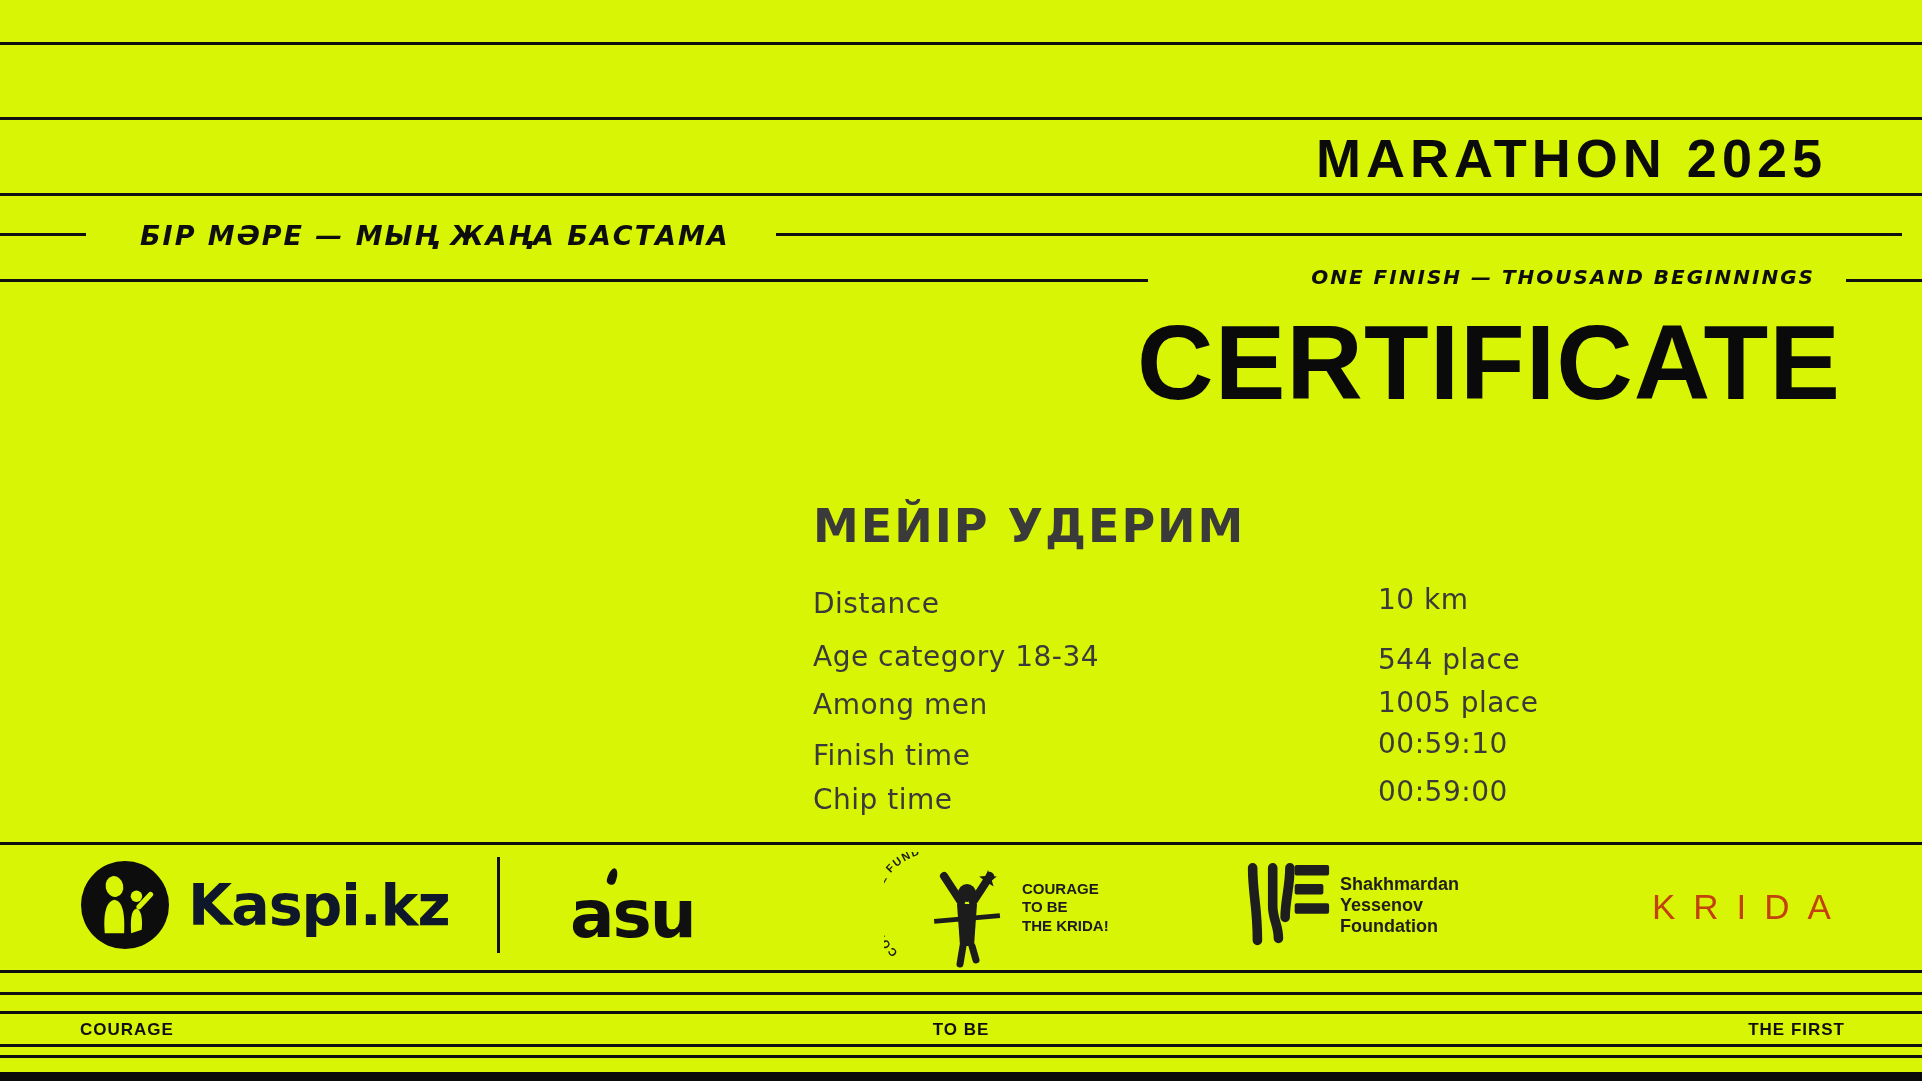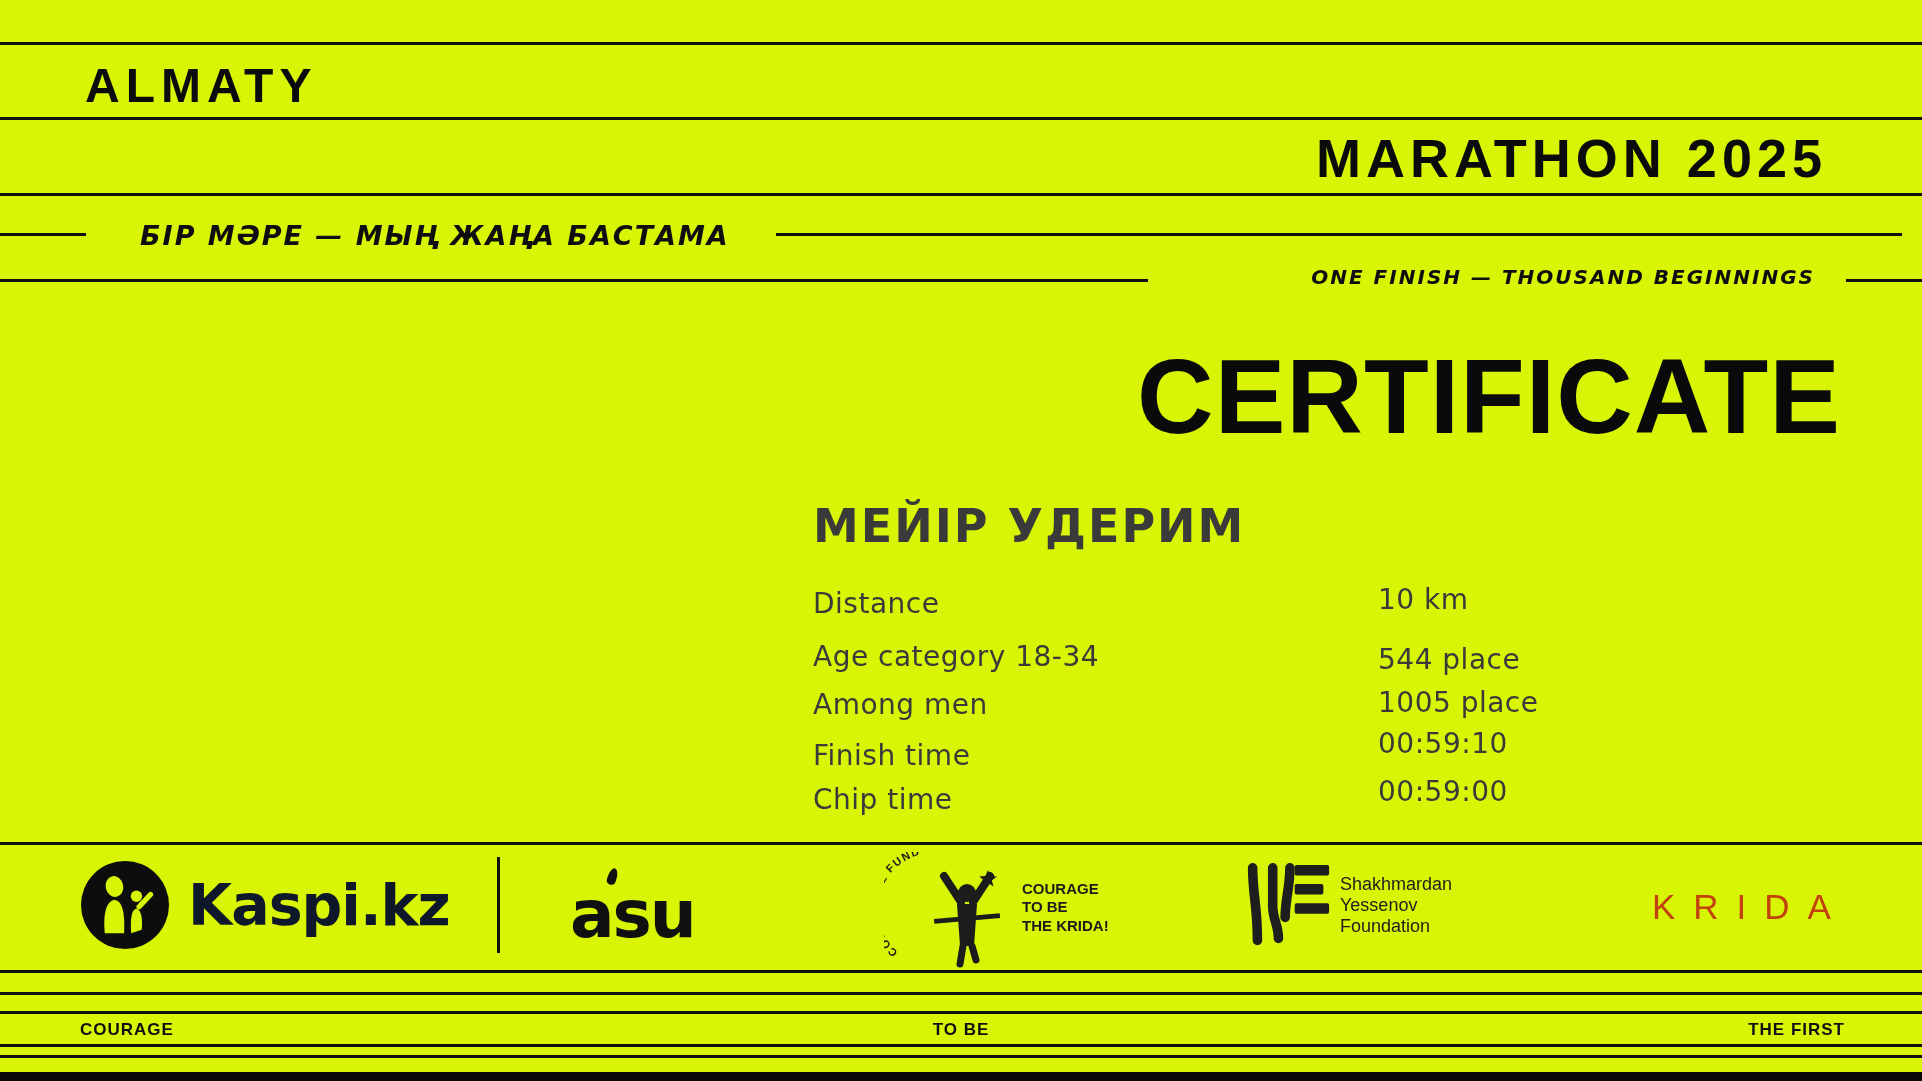--- a/index.html
+++ b/index.html
@@ -15,21 +15,21 @@
   .headline{
     font-family:"Liberation Sans",sans-serif;
     font-weight:700;color:#0b0b0b;line-height:1;white-space:nowrap;
   }
   .tagline{
     font-family:"DejaVu Sans",sans-serif;font-style:italic;font-weight:600;
     color:#0e0e0e;line-height:1;white-space:nowrap;letter-spacing:2px;
   }
   .bigtitle{
     font-family:"Liberation Sans",sans-serif;font-weight:700;color:#0a0a0a;
-    line-height:1;white-space:nowrap;letter-spacing:1px;margin-top:34px;
+    line-height:1;white-space:nowrap;letter-spacing:1px;
   }
   .name{
     font-family:"DejaVu Sans",sans-serif;font-weight:700;color:#3a3a3a;
     font-size:46px;line-height:1;letter-spacing:2px;white-space:nowrap;
   }
   .detail{
     font-family:"DejaVu Sans",sans-serif;font-weight:400;color:#3a3a3a;
     font-size:28px;line-height:1.15;letter-spacing:0.5px;white-space:nowrap;
   }
   .kaspi-word{
@@ -43,21 +43,21 @@
   .asu-accent{
     position:absolute;width:9px;height:17px;background:#101010;
     border-radius:60% 60% 60% 60%/70% 70% 30% 30%;
     transform:rotate(18deg);
   }
   .fund-text{
     font-family:"Liberation Sans",sans-serif;font-weight:700;color:#1c1c1c;
     font-size:15px;line-height:1.22;letter-spacing:0px;white-space:nowrap;
   }
   .yf-text{
-    font-family:"Liberation Sans",sans-serif;font-weight:400;color:#1e1e1e;
+    font-family:"Liberation Sans",sans-serif;font-weight:700;color:#1e1e1e;
     font-size:18px;line-height:1.18;white-space:nowrap;
   }
   .krida-word{
     font-family:"Liberation Sans",sans-serif;font-weight:400;color:#c2410c;
     font-size:35px;line-height:1;letter-spacing:18px;white-space:nowrap;
   }
   .foot-text{
     font-family:"Liberation Sans",sans-serif;font-weight:700;color:#101010;
     font-size:17px;line-height:1;letter-spacing:1px;white-space:nowrap;
   }
@@ -65,21 +65,20 @@
 </style>
 </head>
 <body>
 
 <div class="stage">
 
   <div class="hline" style="top:42px;left:0;width:1922px;"></div>
   <div class="hline" style="top:117px;left:0;width:1922px;"></div>
   <div class="hline" style="top:193px;left:0;width:1922px;"></div>
 
-  <div class="abs headline" style="left:85px;top:62px;font-size:48px;letter-spacing:6px;">ALMATY</div>
 
   <div class="right-anchor headline" style="right:95px;top:131px;font-size:54px;letter-spacing:5px;">MARATHON 2025</div>
 
   <div class="hline" style="top:233px;left:0;width:86px;"></div>
   <div class="abs tagline" style="left:140px;top:222px;font-size:27px;">БІР МӘРЕ — МЫҢ ЖАҢА БАСТАМА</div>
   <div class="hline" style="top:233px;left:776px;width:1126px;"></div>
 
   <div class="hline" style="top:279px;left:0;width:1148px;"></div>
   <div class="right-anchor tagline" style="right:107px;top:267px;font-size:20px;">ONE FINISH — THOUSAND BEGINNINGS</div>
   <div class="hline" style="top:279px;left:1846px;width:76px;"></div>

